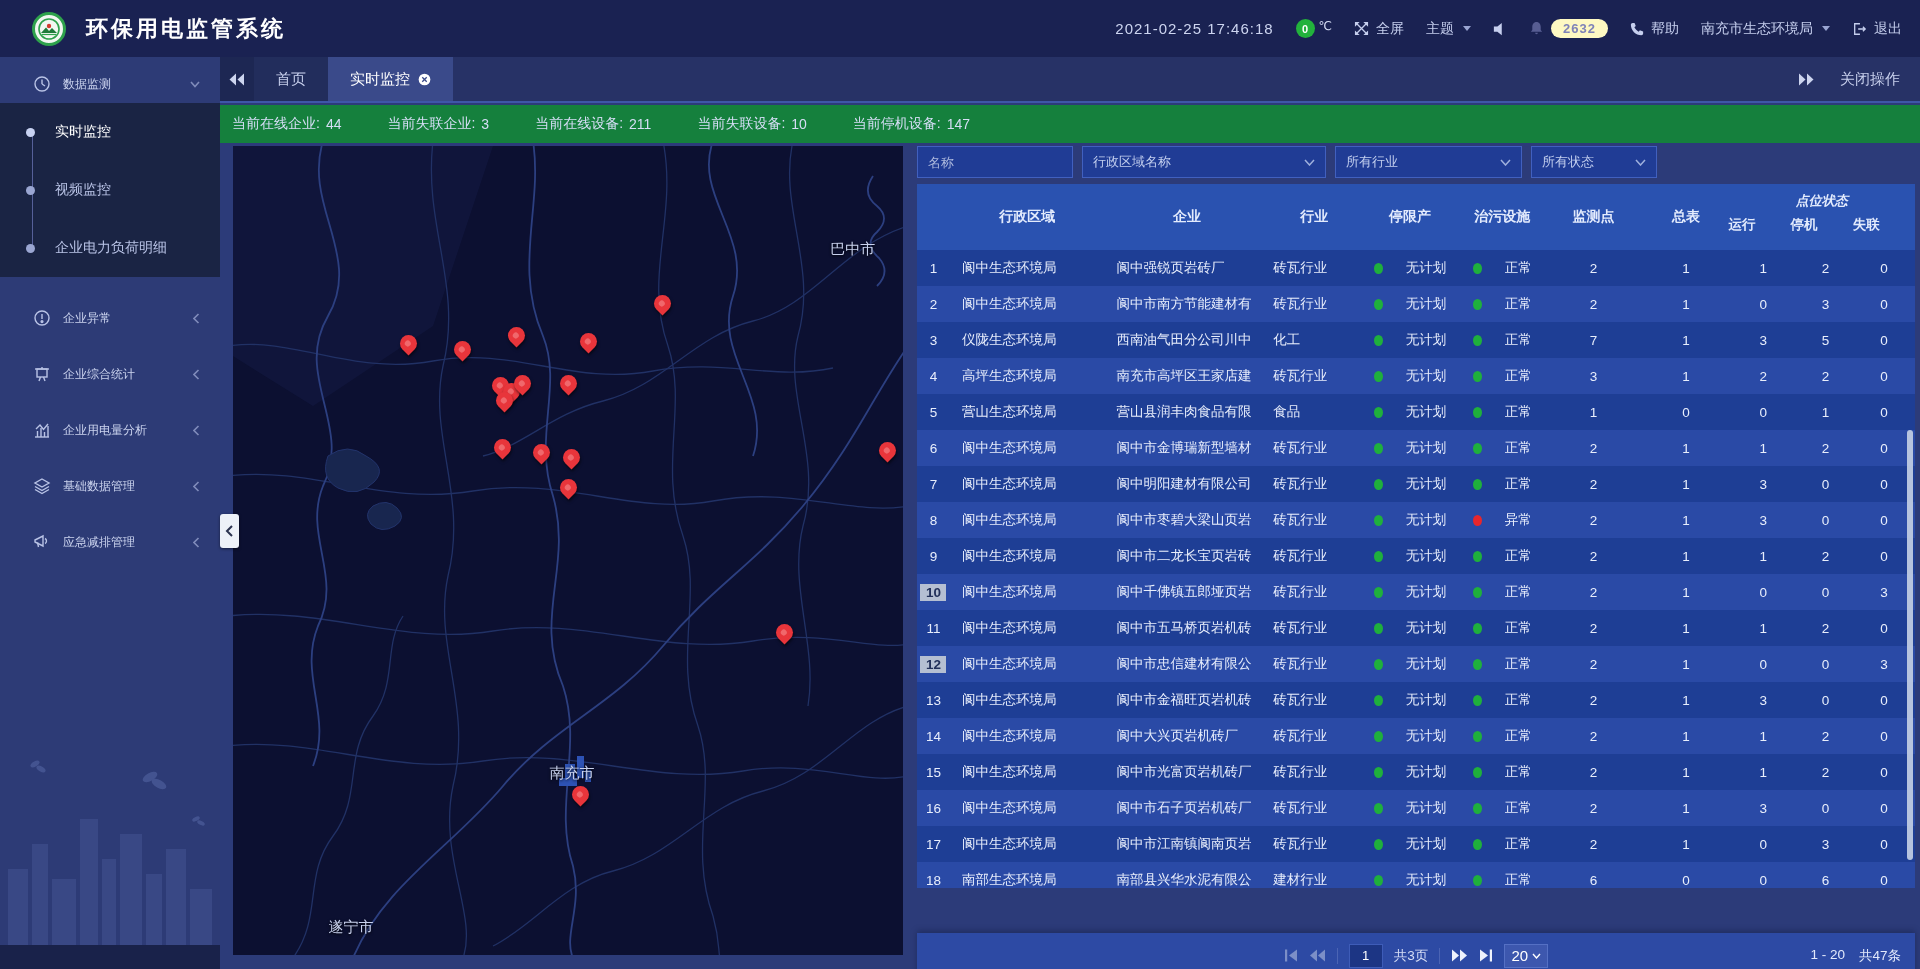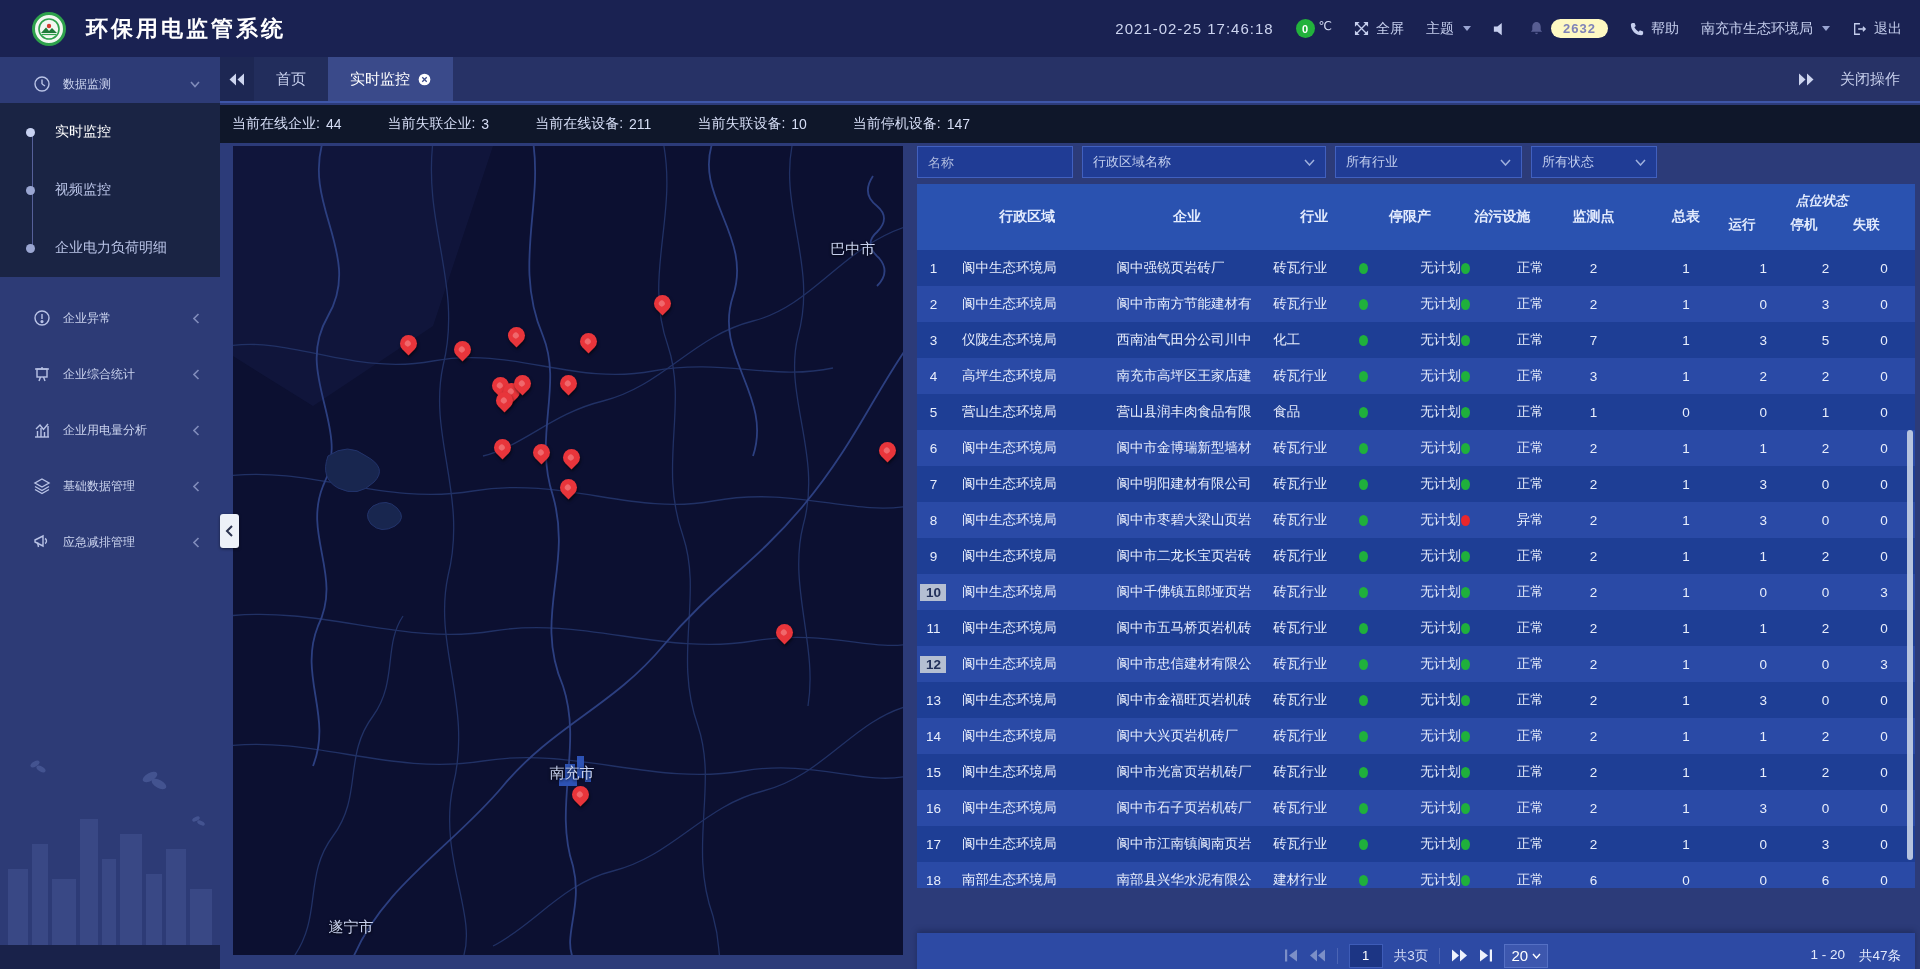--- a/index.html
+++ b/index.html
@@ -42,21 +42,21 @@
   .main{position:absolute;left:220px;top:57px;right:0;bottom:0}
   .tabbar{position:absolute;top:0;left:0;right:0;height:46px;background:#273266;border-bottom:2px solid #3e56a8;display:flex;align-items:stretch}
   .tab-back{width:34px;background:#1d2753;display:flex;align-items:center;justify-content:center;cursor:pointer;flex:none}
   .tabs{display:flex;align-items:stretch}
   .tab{display:flex;align-items:center;gap:8px;padding:0 22px;font-size:15px;color:#c7cfec;background:#222d5c;cursor:pointer;white-space:nowrap}
   .tab.active{background:#3a4a8a;color:#fff}
   .tab-right{margin-left:auto;display:flex;align-items:center;gap:26px;padding-right:20px}
   .tab-fwd{cursor:pointer;display:flex;align-items:center}
   .close-ops{font-size:15px;color:#c7cfec;cursor:pointer}
 
-  .statsbar{position:absolute;top:48px;left:0;right:0;height:38px;background:#0f172a;display:flex;align-items:center;padding-left:12px;gap:46px}
+  .statsbar{position:absolute;top:48px;left:0;right:0;height:38px;background:#15803d;display:flex;align-items:center;padding-left:12px;gap:46px}
   .stat{display:flex;align-items:center;font-size:14px;color:#d6def6;white-space:nowrap}
   .stat .stat-l::after{content:":";margin-right:6px}
 
   
   .map-panel{position:absolute;left:13px;top:89px;width:670px;height:809px;background:#0c1031;overflow:hidden}
   .city-label{position:absolute;transform:translate(-50%,-50%);font-size:15px;color:#c9d2ee;text-shadow:0 1px 3px #000;white-space:nowrap;z-index:3}
   .pin{position:absolute;width:17px;height:17px;margin-left:-8px;margin-top:-21px;background:#e8353b;border-radius:50% 50% 50% 0;transform:rotate(-45deg);box-shadow:-1px 2px 3px rgba(0,0,0,.55);z-index:4;cursor:pointer}
   .pin::after{content:"";position:absolute;left:5px;top:5px;width:6px;height:6px;border-radius:50%;background:#f0686c}
 
   
@@ -83,21 +83,21 @@
   .tr{height:36px;align-items:center;font-size:13.5px;color:#e8eefc;cursor:pointer}
   .tr.odd{background:#1e3e95}
   .tr.even{background:#2a4aa6}
   .td{overflow:hidden;white-space:nowrap}
   .c-center{text-align:center}
   .c-left{text-align:left;padding-left:12px}
   .c-industry{padding-left:4px}
   .idx-cell{display:flex;align-items:center;justify-content:center;height:36px}
   .idx{min-width:26px;text-align:center;padding:1px 2px}
   .idx.flagged{background:#b5bfd2;color:#22305a;font-weight:bold}
-  .statuscell{display:flex;align-items:center;justify-content:space-between;gap:23px}
+  .statuscell{display:flex;align-items:center;justify-content:center;gap:23px}
   .dot{width:9px;height:11px;border-radius:50%;flex:none}
   .dot.green{background:#1fb03c}
   .dot.red{background:#e8262c}
   .scroll-thumb{position:absolute;right:2px;top:180px;width:6px;height:430px;border-radius:3px;background:#c7d1e6;opacity:.9;z-index:5}
 
   .pagination{position:absolute;left:0;right:0;bottom:12px;height:45px;background:#2d4aa4;box-shadow:0 -2px 6px rgba(10,16,50,.35);display:flex;align-items:center;justify-content:center;position:absolute}
   .pg-center{display:flex;align-items:center;gap:11px}
   .pg-btn{display:flex;align-items:center;cursor:pointer}
   .pg-sep{width:1px;height:16px;background:#4b64b4}
   .pg-input{width:34px;height:24px;background:#1c3584;border:1px solid #3e5cb8;color:#fff;font-size:13px;text-align:center;line-height:22px}

